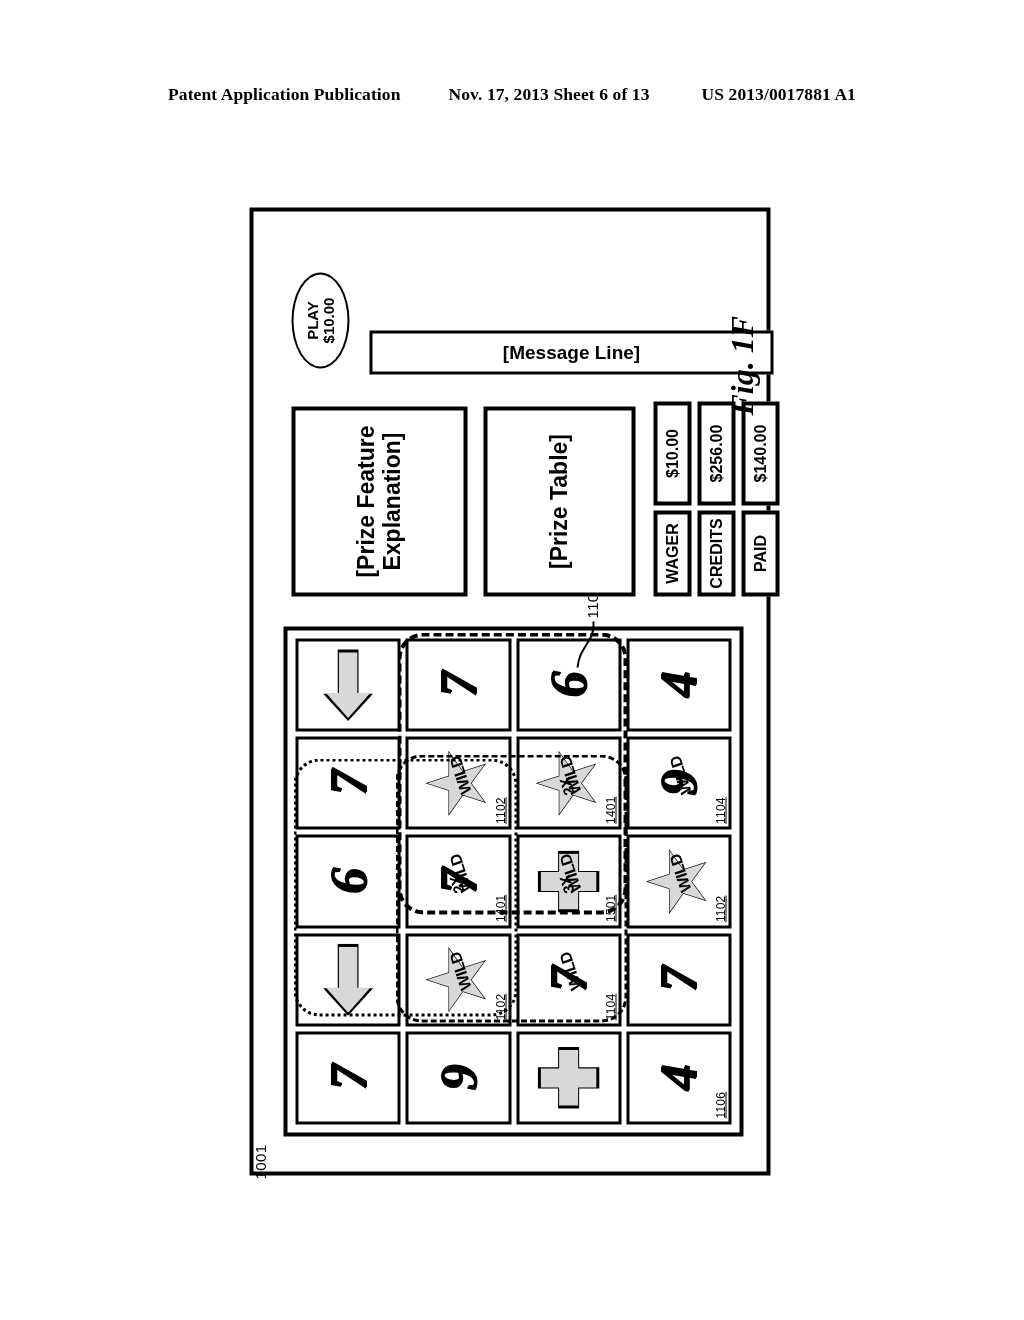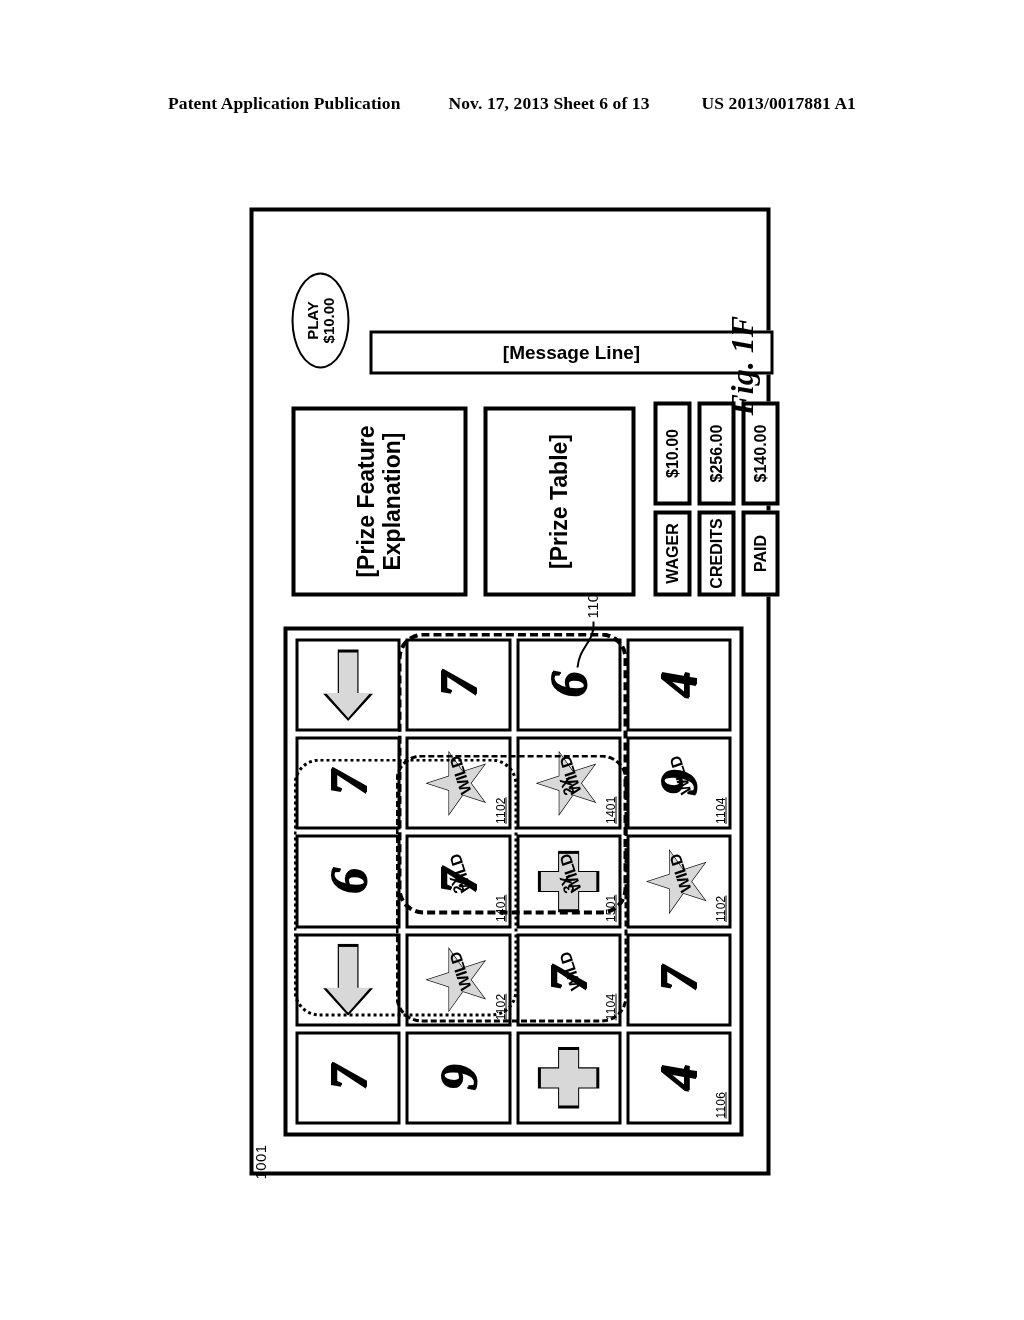--- a/index.html
+++ b/index.html
@@ -4,21 +4,21 @@
 <style>
   html,body{margin:0;padding:0;background:#ffffff;}
   body{width:1024px;height:1320px;position:relative;font-family:"Liberation Serif",serif;color:#000;}
 
   
   .pub-header{position:absolute;left:0;top:84px;width:1024px;
     display:flex;justify-content:center;align-items:baseline;
     font-family:"Liberation Serif",serif;font-weight:bold;font-size:17.5px;letter-spacing:.1px;}
   .pub-header .h-left{margin-right:48px;}
   .pub-header .h-mid{margin-right:52px;white-space:nowrap;}
-  .pub-header .h-right{white-space:nowrap;margin-top:9px;}
+  .pub-header .h-right{white-space:nowrap;}
 
   
   
   #fig-stage{position:absolute;left:512px;top:688px;width:975px;height:570px;
     margin-left:-487.5px;margin-top:-285px;
     transform:rotate(-90deg);transform-origin:50% 50%;}
 
   
   .num{position:absolute;font-family:"Liberation Sans",sans-serif;font-size:15px;font-weight:400;
     letter-spacing:.4px;white-space:nowrap;}

